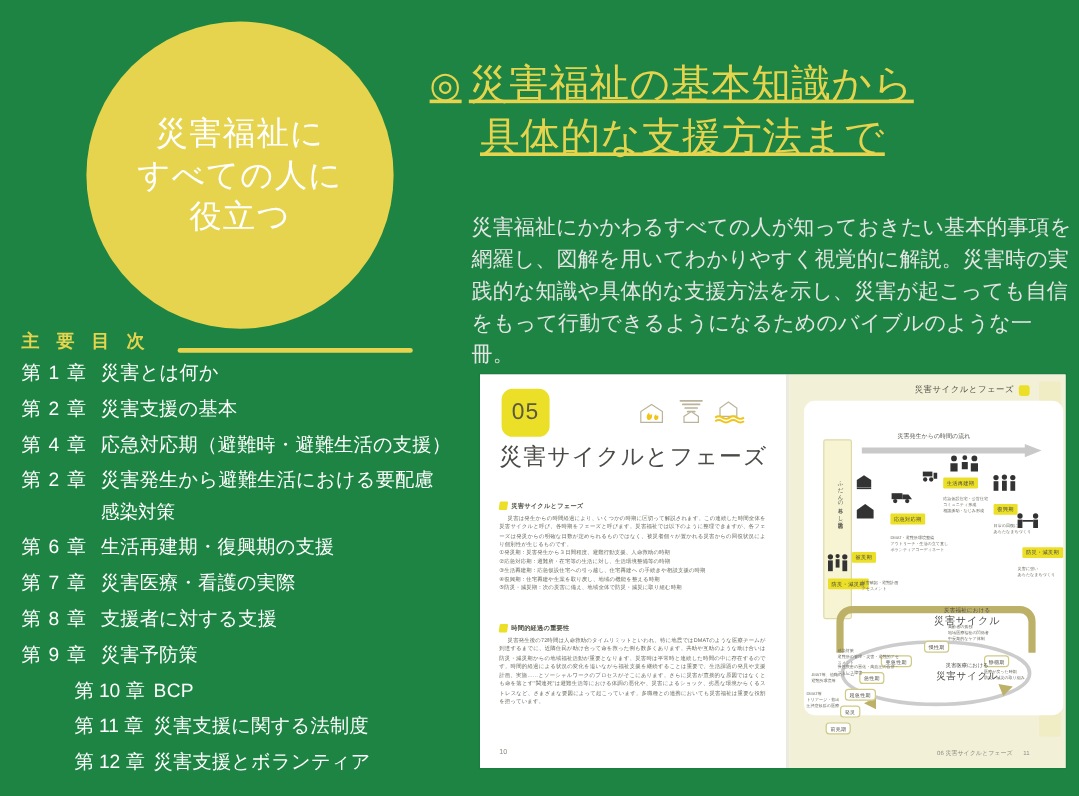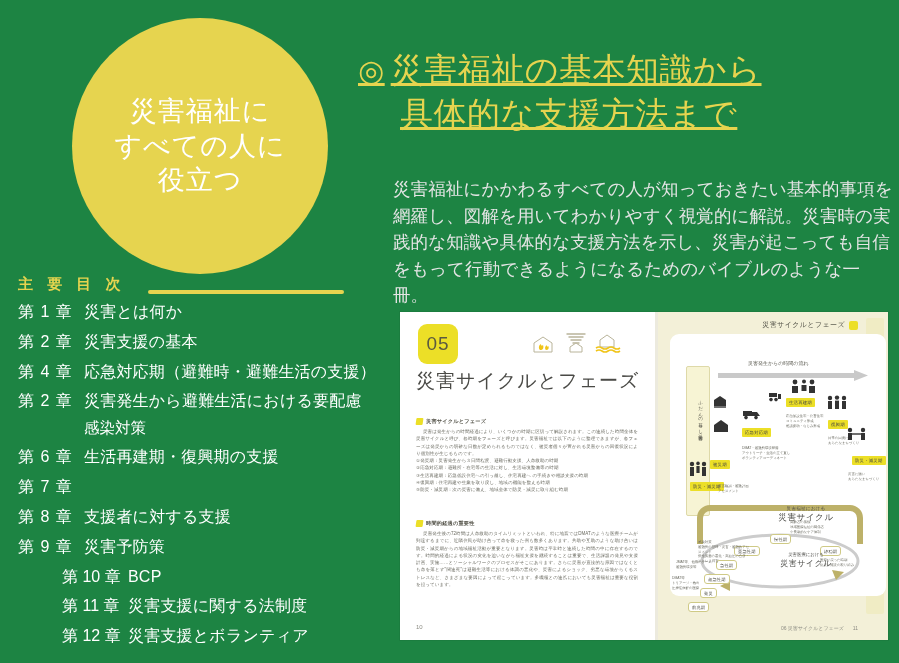--- a/index.html
+++ b/index.html
@@ -174,20 +174,21 @@
       <span class="toc-num">第 2 章</span>
       <span class="toc-title">災害発生から避難生活における要配慮</span>
       </div>
     <div class="toc-cont">感染対策</div>
     <div class="toc-row">
       <span class="toc-num">第 6 章</span>
       <span class="toc-title">生活再建期・復興期の支援</span>
       </div>
     <div class="toc-row">
       <span class="toc-num">第 7 章</span>
+      <span class="toc-title">災害医療・看護の実際</span>
       </div>
     <div class="toc-row">
       <span class="toc-num">第 8 章</span>
       <span class="toc-title">支援者に対する支援</span>
       </div>
     <div class="toc-row">
       <span class="toc-num">第 9 章</span>
       <span class="toc-title">災害予防策</span>
       </div>
     <div class="toc-row">

